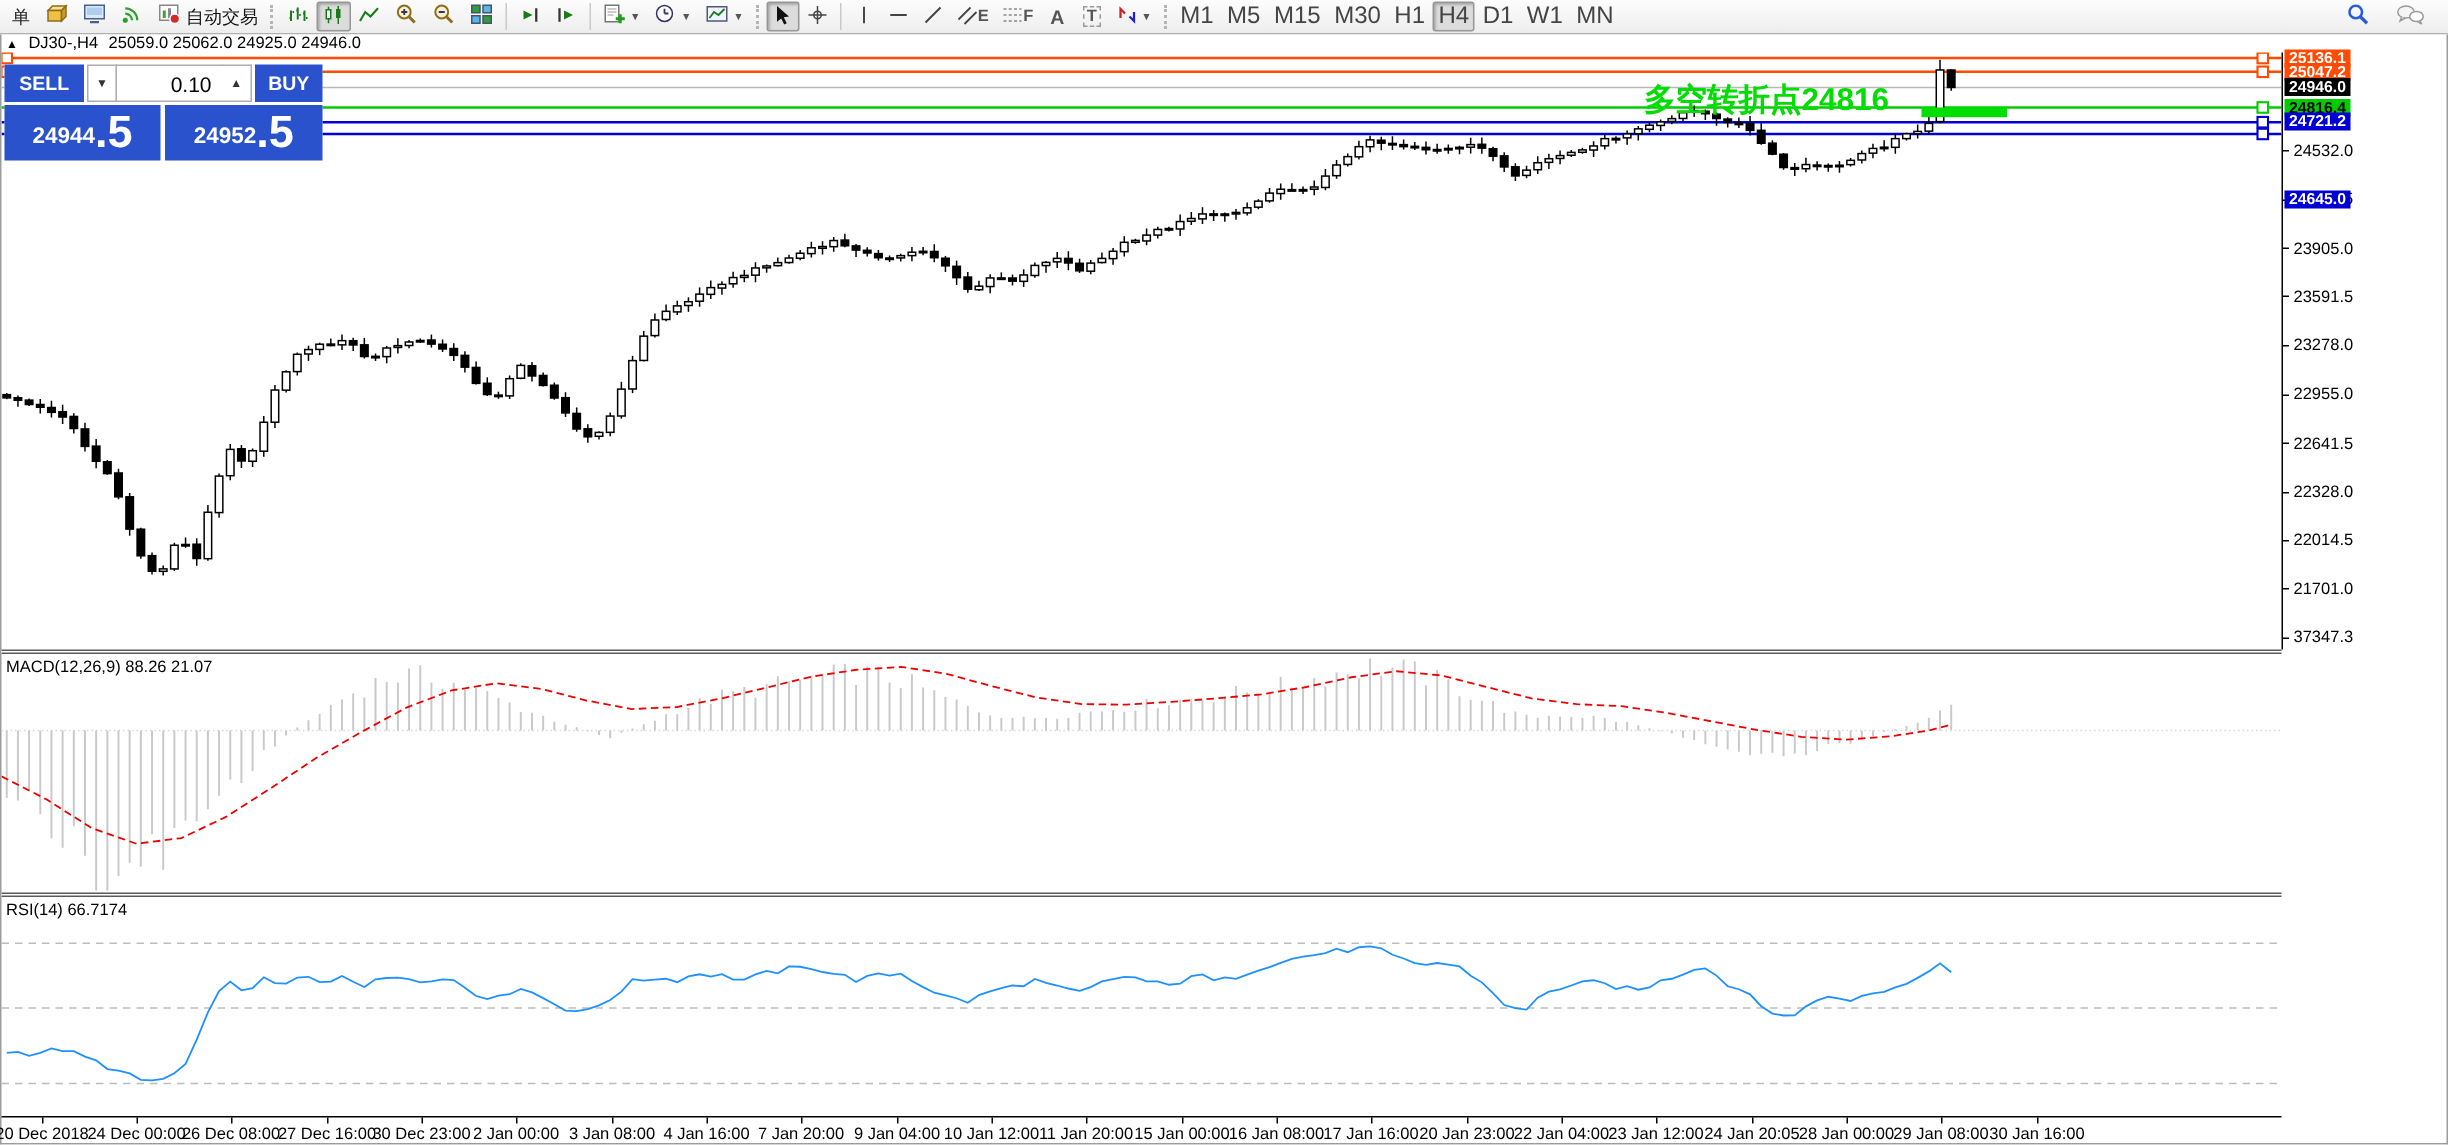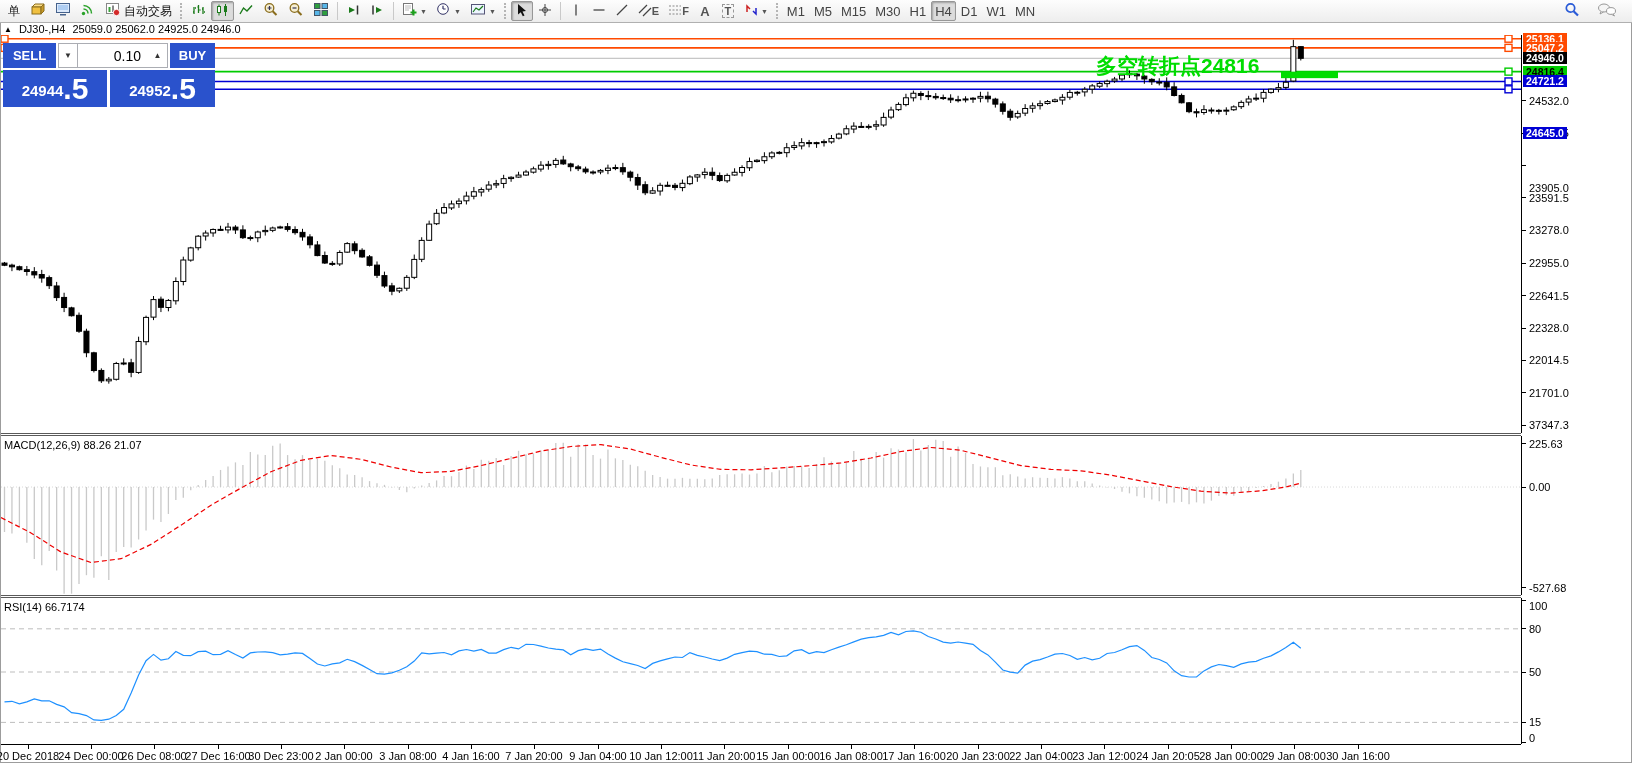--- a/index.html
+++ b/index.html
@@ -8,21 +8,21 @@
   font-family:"Liberation Sans","DejaVu Sans",sans-serif; overflow:hidden; }
 
 
 .toolbar { position:absolute; top:0; left:0; right:0; height:23px;
   background:linear-gradient(#fdfdfd,#ededed); border-bottom:1px solid #b0b0b0;
   display:flex; align-items:center; padding:0 3px; gap:1px; }
 .tbtn { height:20px; min-width:22px; display:flex; align-items:center; justify-content:center;
   border:1px solid transparent; border-radius:2px; font-size:12px; color:#222; padding:0 3px;
   background:transparent; }
 .tbtn.pressed { background:#dcdcdc; border-color:#979797; box-shadow:inset 1px 1px 2px rgba(0,0,0,.28); }
-.tf { font-size:13px; color:#444; min-width:24px; }
+.tf { font-size:16px; color:#444; min-width:24px; }
 .caret { font-size:7px; color:#555; margin-left:2px; line-height:1; }
 .tsep { width:1px; height:18px; background:#c9c9c9; margin:0 3px; }
 .grip { width:3px; height:16px; border-left:2px dotted #b5b5b5; margin:0 3px; }
 .letter { font-size:11px; font-weight:bold; color:#555; }
 .autolabel { font-size:12px; color:#111; margin-left:3px; white-space:nowrap; }
 .tb-right { margin-left:auto; display:flex; gap:8px; padding-right:8px; }
 
 
 #chart-window { position:absolute; top:23px; left:0; width:1632px; height:740px;
   background:#fff; border:1px solid #9c9c9c; border-top:none; }
@@ -651,21 +651,21 @@
         <rect x="1297.3" y="11.645261522527182" width="5" height="11.645261522527182" fill="#000000" stroke="#000" stroke-width="1"></rect>
         <rect x="1280" y="36.64650440186415" width="57" height="6.5" fill="#00dd00"></rect>
         <text x="1095" y="38.14650440186415" fill="#00dd00" font-size="21" font-weight="bold">多空转折点24816</text>
       </svg>
     <div id="price-axis">
         <div class="tick-dash" style="top: 65.4555px;"></div>
         <div class="tick-label" style="top: 59.9555px;">24532.0</div>
         <div class="tick-dash" style="top: 97.7633px;"></div>
         <div class="tick-label" style="top: 92.2633px;">24218.5</div>
         <div class="tick-dash" style="top: 130.071px;"></div>
-        <div class="tick-label" style="top: 124.571px; margin-top: 22px;">23905.0</div>
+        <div class="tick-label" style="top: 124.571px;">23905.0</div>
         <div class="tick-dash" style="top: 162.379px;"></div>
         <div class="tick-label" style="top: 156.879px;">23591.5</div>
         <div class="tick-dash" style="top: 194.687px;"></div>
         <div class="tick-label" style="top: 189.187px;">23278.0</div>
         <div class="tick-dash" style="top: 227.974px;"></div>
         <div class="tick-label" style="top: 222.474px;">22955.0</div>
         <div class="tick-dash" style="top: 260.282px;"></div>
         <div class="tick-label" style="top: 254.782px;">22641.5</div>
         <div class="tick-dash" style="top: 292.59px;"></div>
         <div class="tick-label" style="top: 287.09px;">22328.0</div>
@@ -856,49 +856,29 @@
         <line x1="1247.65" y1="51.02524038461539" x2="1247.65" y2="55.06830559449447" stroke="#c9c9c9" stroke-width="1.3"></line>
         <line x1="1255.1000000000001" y1="51.02524038461539" x2="1255.1000000000001" y2="51.93265352149285" stroke="#c9c9c9" stroke-width="1.3"></line>
         <line x1="1262.55" y1="51.02524038461539" x2="1262.55" y2="50.052236436567874" stroke="#c9c9c9" stroke-width="1.3"></line>
         <line x1="1270" y1="51.02524038461539" x2="1270" y2="47.92557959958701" stroke="#c9c9c9" stroke-width="1.3"></line>
         <line x1="1277.45" y1="51.02524038461539" x2="1277.45" y2="45.673920156797394" stroke="#c9c9c9" stroke-width="1.3"></line>
         <line x1="1284.9" y1="51.02524038461539" x2="1284.9" y2="42.51508242464812" stroke="#c9c9c9" stroke-width="1.3"></line>
         <line x1="1292.3500000000001" y1="51.02524038461539" x2="1292.3500000000001" y2="37.602335213592184" stroke="#c9c9c9" stroke-width="1.3"></line>
         <line x1="1299.8" y1="51.02524038461539" x2="1299.8" y2="33.89312301516378" stroke="#c9c9c9" stroke-width="1.3"></line>
         <polyline points="0,81.6 30,96.9 60,116.0 90,126.5 120,122.7 150,108.4 180,89.2 210,69.2 240,52.0 270,35.7 300,24.3 330,19.5 360,23.3 390,31.0 420,36.7 450,35.4 480,29.6 510,22.4 540,15.1 570,10.5 600,8.6 630,13.2 660,21.4 690,29.0 720,33.4 750,33.8 780,31.9 810,29.6 840,26.9 870,22.0 900,15.5 930,11.5 960,14.3 990,22.0 1020,29.6 1050,33.4 1080,34.8 1110,39.2 1140,44.9 1170,50.6 1200,55.2 1230,57.1 1260,54.8 1285,51.0 1300,47.0" fill="none" stroke="#ee0000" stroke-width="1.2" stroke-dasharray="5 3"></polyline>
       </svg>
-    <div id="macd-axis">
-        <div class="tick-dash" style="top: 7.40605px;"></div>
-        <div class="tick-label" style="top: 1.90605px;">225.63</div>
-        <div class="tick-dash" style="top: 50.5252px;"></div>
-        <div class="tick-label" style="top: 45.0252px;">0.00</div>
-        <div class="tick-dash" style="top: 151.368px;"></div>
-        <div class="tick-label" style="top: 145.868px;">-527.68</div>
-      </div>
     <div class="ind-label" id="macd-label">MACD(12,26,9) 88.26 21.07</div>
 
     <div class="sep" id="sep2"></div>
     <svg id="rsi-svg" width="1520" height="146">
         <line x1="0" y1="30.812623274161744" x2="1520" y2="30.812623274161744" stroke="#bdbdbd" stroke-dasharray="5 4"></line>
         <line x1="0" y1="74.00788954635108" x2="1520" y2="74.00788954635108" stroke="#bdbdbd" stroke-dasharray="5 4"></line>
         <line x1="0" y1="124.40236686390533" x2="1520" y2="124.40236686390533" stroke="#bdbdbd" stroke-dasharray="5 4"></line>
         <polyline points="3.5,103.9 10.95,103.3 18.4,105.9 25.85,103.9 33.3,100.9 40.75,102.8 48.2,102.8 55.65,106.4 63.1,108.9 70.55,114.7 78,115.7 85.45,117.6 92.9,121.9 100.35000000000001,122.3 107.8,121.2 115.25,117.5 122.7,111.3 130.15,95.1 137.6,76.9 145.05,62.7 152.5,56.4 159.95000000000002,62.2 167.4,60.8 174.85,53.5 182.3,57.4 189.75,57.7 197.20000000000002,53.7 204.65,53.2 212.1,56.7 219.55,56.4 227,52.7 234.45000000000002,56.5 241.9,60.0 249.35,54.9 256.8,54.0 264.25,53.8 271.7,54.7 279.15000000000003,56.9 286.6,56.2 294.05,54.9 301.5,55.4 308.95,60.5 316.40000000000003,66.0 323.85,68.0 331.3,65.8 338.75,64.8 346.2,61.3 353.65000000000003,63.6 361.1,67.4 368.55,71.5 376,75.7 383.45,76.1 390.90000000000003,74.8 398.35,72.2 405.8,68.7 413.25,63.1 420.7,54.8 428.15000000000003,55.8 435.6,55.1 443.05,54.5 450.5,56.8 457.95,52.9 465.40000000000003,51.5 472.85,53.1 480.3,51.4 487.75,55.1 495.2,55.1 502.65000000000003,51.6 510.1,49.3 517.5500000000001,50.9 525,46.3 532.45,46.5 539.9,48.1 547.35,50.0 554.8000000000001,51.2 562.25,51.9 569.7,56.7 577.15,52.6 584.6,50.9 592.0500000000001,52.4 599.5,51.1 606.95,56.0 614.4,60.1 621.85,63.8 629.3000000000001,65.6 636.75,67.5 644.2,70.5 651.65,65.4 659.1,62.9 666.5500000000001,60.8 674,59.0 681.45,59.5 688.9,54.6 696.35,57.3 703.8000000000001,59.0 711.25,61.0 718.7,62.6 726.15,60.1 733.6,56.3 741.0500000000001,54.7 748.5,53.2 755.95,53.6 763.4,56.2 770.85,56.3 778.3000000000001,58.5 785.75,57.8 793.2,52.8 800.65,51.6 808.1,55.5 815.5500000000001,53.6 823,54.6 830.45,51.7 837.9,49.1 845.35,46.8 852.8000000000001,43.9 860.25,41.2 867.7,39.7 875.15,38.8 882.6,37.4 890.0500000000001,34.4 897.5,36.8 904.95,33.5 912.4,32.9 919.85,34.2 927.3000000000001,38.5 934.75,41.0 942.2,44.1 949.65,45.2 957.1,44.0 964.5500000000001,45.1 972,46.3 979.45,52.5 986.9,56.9 994.35,64.1 1001.8000000000001,72.0 1009.25,74.1 1016.7,75.1 1024.15,67.1 1031.6000000000001,63.1 1039.05,61.6 1046.5,59.0 1053.95,56.2 1061.4,55.5 1068.8500000000001,57.5 1076.3,61.4 1083.75,59.5 1091.2,61.8 1098.65,60.3 1106.1000000000001,55.5 1113.55,54.5 1121,51.8 1128.45,48.6 1135.9,47.6 1143.3500000000001,52.4 1150.8,59.5 1158.25,61.5 1165.7,64.9 1173.15,72.8 1180.6000000000001,77.7 1188.05,79.0 1195.5,78.9 1202.95,72.9 1210.4,68.9 1217.8500000000001,66.5 1225.3,67.7 1232.75,69.3 1240.2,65.9 1247.65,64.2 1255.1000000000001,63.3 1262.55,60.2 1270,57.9 1277.45,53.9 1284.9,49.6 1292.3500000000001,44.2 1299.8,50.2" fill="none" stroke="#1e90ff" stroke-width="1.2"></polyline>
       </svg>
-    <div id="rsi-axis">
-        <div class="tick-dash" style="top: 1.51578px;"></div>
-        <div class="tick-label" style="top: 2px;">100</div>
-        <div class="tick-dash" style="top: 30.3126px;"></div>
-        <div class="tick-label" style="top: 24.8126px;">80</div>
-        <div class="tick-dash" style="top: 73.5079px;"></div>
-        <div class="tick-label" style="top: 68.0079px;">50</div>
-        <div class="tick-dash" style="top: 123.902px;"></div>
-        <div class="tick-label" style="top: 118.402px;">15</div>
-        <div class="tick-dash" style="top: 143.5px;"></div>
-        <div class="tick-label" style="top: 134px;">0</div>
-      </div>
     <div class="ind-label" id="rsi-label">RSI(14) 66.7174</div>
 
     <div id="time-axis">
         <div class="t-tick" style="left: 27px;"></div>
         <div class="t-label" style="left: 27px;">20 Dec 2018</div>
         <div class="t-tick" style="left: 90px;"></div>
         <div class="t-label" style="left: 90px;">24 Dec 00:00</div>
         <div class="t-tick" style="left: 153px;"></div>
         <div class="t-label" style="left: 153px;">26 Dec 08:00</div>
         <div class="t-tick" style="left: 217px;"></div>

